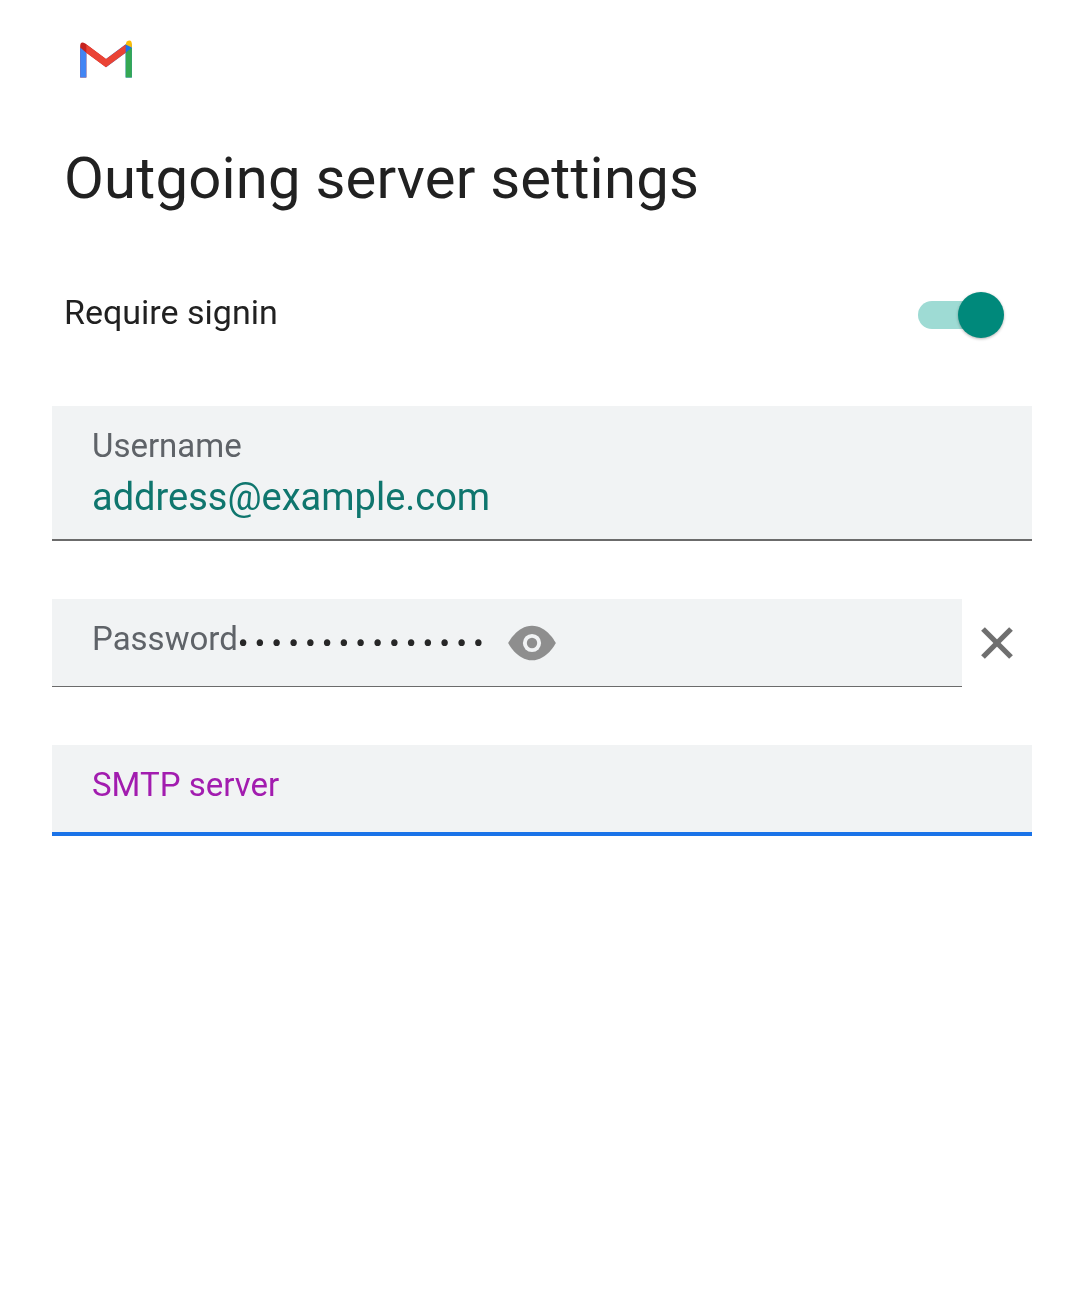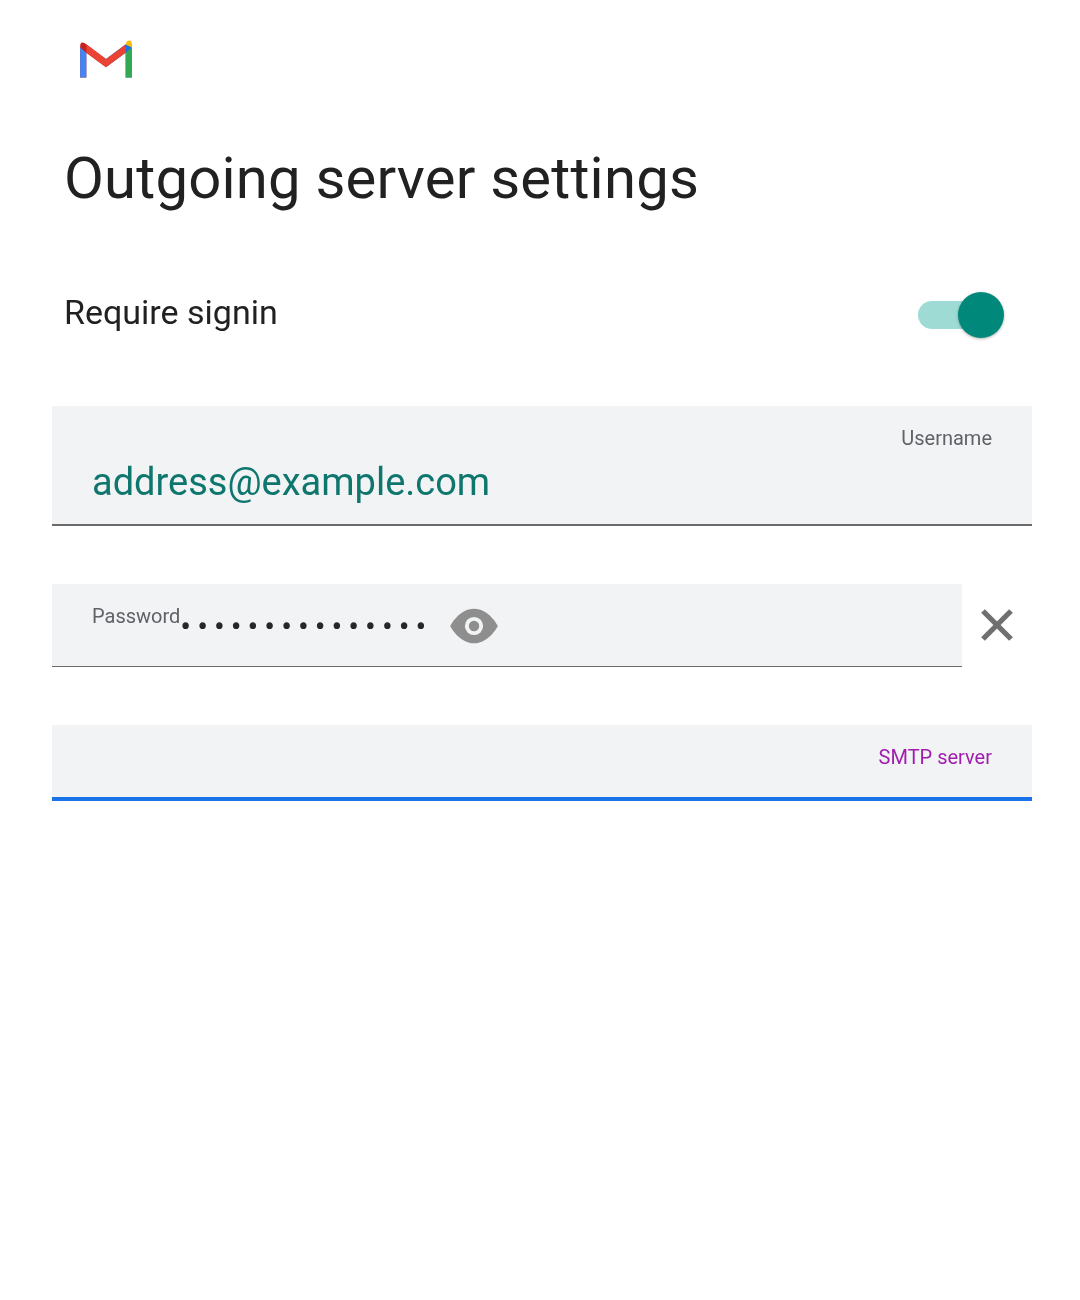--- a/index.html
+++ b/index.html
@@ -73,24 +73,23 @@
   .field {
     background: #f1f3f4;
     border-bottom: 2px solid #6b6b6b;
     padding: 20px 40px 18px 40px;
     margin: 0 -12px 58px -12px;
   }
   .field.focused {
     border-bottom: 4px solid #1a73e8;
   }
   .field .flabel {
-    font-size: 20px;
+    font-size: 33px;
     color: #5f6368;
     margin-bottom: 10px;
-    text-align: right;
   }
   .field.focused .flabel {
     color: #a21caf;
   }
   .field .fvalue {
     font-size: 38px;
     color: #0f766e;
     line-height: 1.2;
     white-space: nowrap;
     overflow: hidden;

